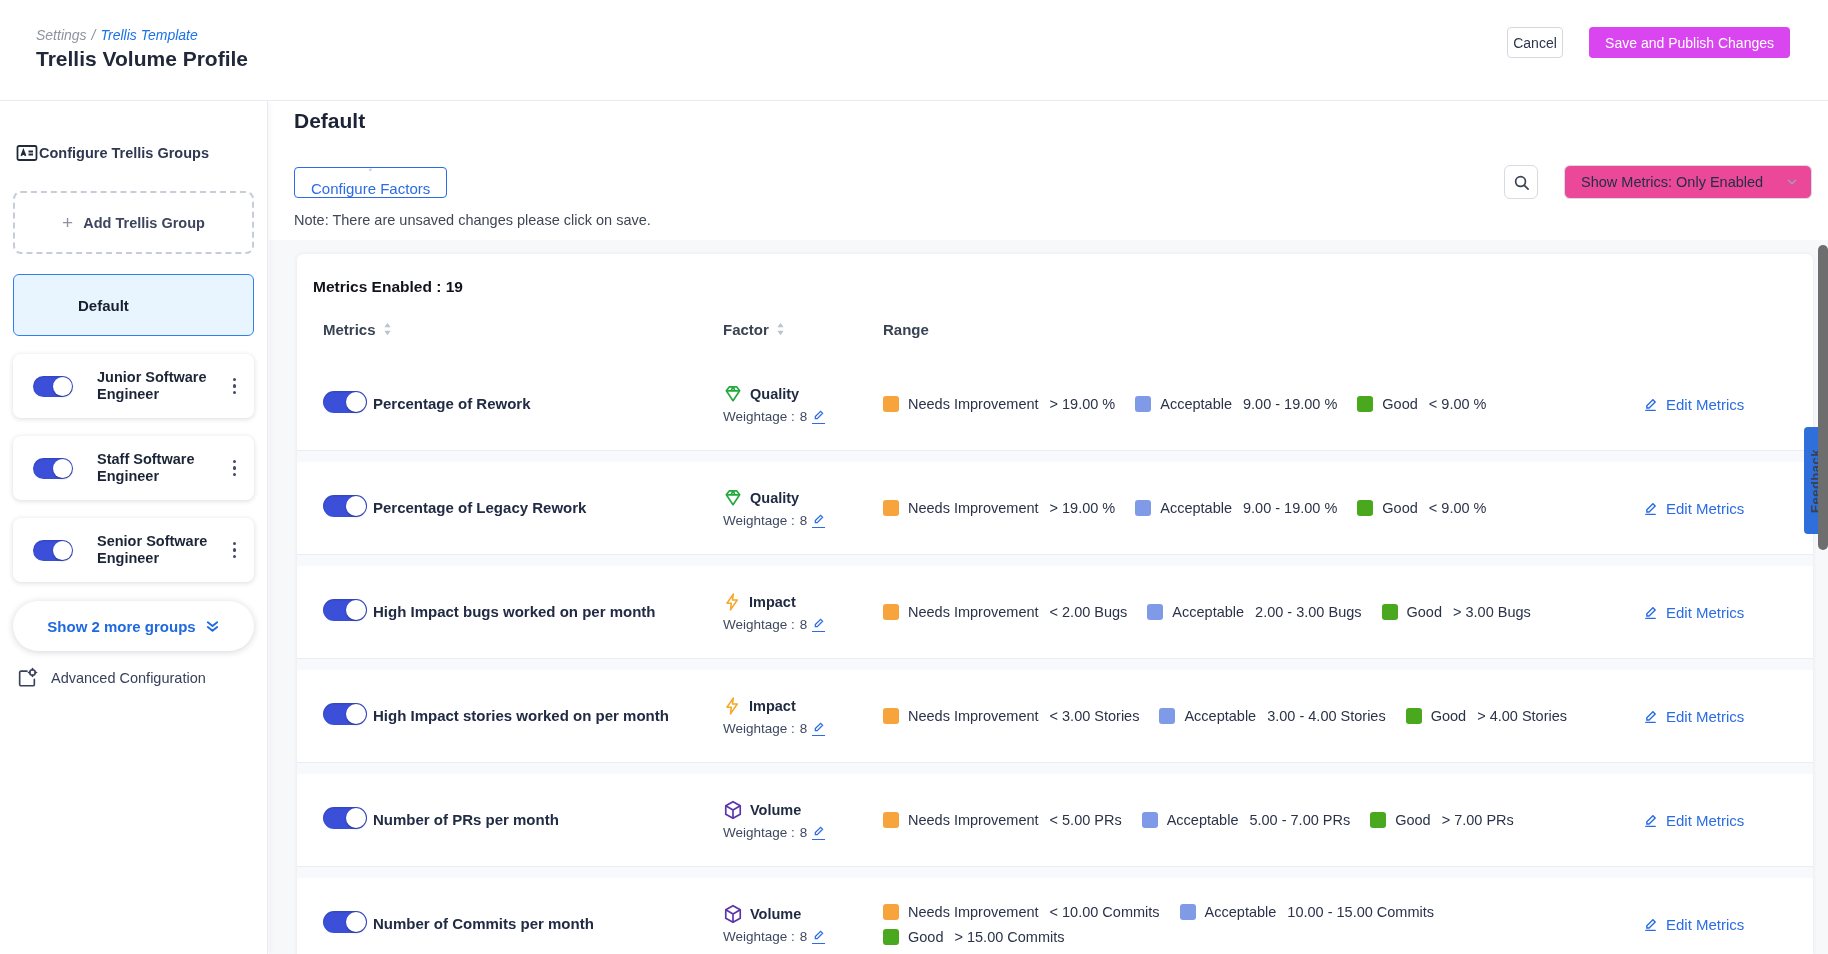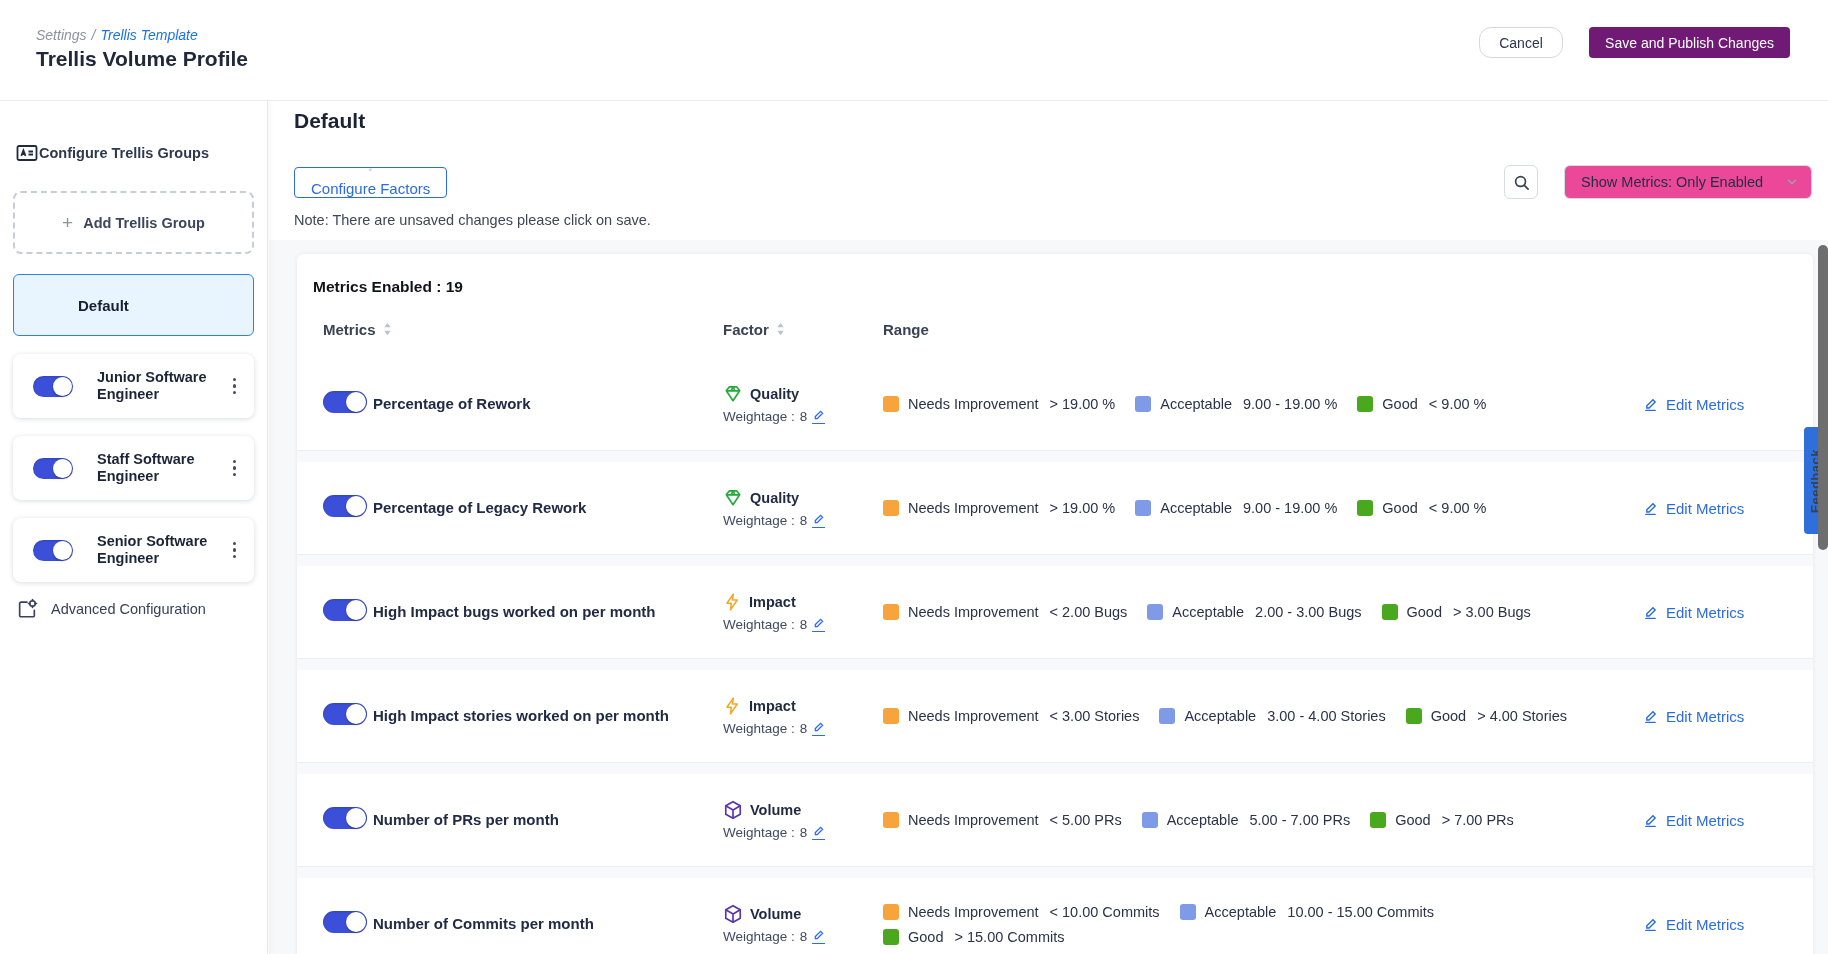--- a/index.html
+++ b/index.html
@@ -6,22 +6,22 @@
   html,body { width:1828px; height:954px; overflow:hidden; background:#fff;
     font-family:"Liberation Sans", sans-serif; color:#26304a; }
 
   
   .top-header { position:absolute; top:0; left:0; right:0; height:101px; background:#fff;
     border-bottom:1px solid #e8eaef; z-index:5; }
   .breadcrumb { position:absolute; left:36px; top:27px; font-size:14px; color:#8d93a0;font-style:italic; }
   .breadcrumb .bc-link { color:#1a73e8; cursor:pointer; }
   .bc-sep { margin:0 5px; }
   .page-title { position:absolute; left:36px; top:47px; font-size:21px; font-weight:bold; color:#20283a; }
-  .btn-cancel { position:absolute; top:27px; right:265px; width:84px; height:31px; background:#fff;
-    border:1px solid #d5d8df; border-radius:12px; font-size:14px; color:#2c3550;
+  .btn-cancel { position:absolute; top:27px; right:265px; width:56px; height:31px; background:#fff;
+    border:1px solid #d5d8df; border-radius:4px; font-size:14px; color:#2c3550;
     display:flex; align-items:center; justify-content:center; cursor:pointer; }
   .btn-save { position:absolute; top:27px; right:38px; height:31px; padding:0 16px; background:#1e6ae1;
     border:none; border-radius:4px; color:#fff; font-size:14px; display:flex; align-items:center; cursor:pointer; }
 
   
   .sidebar { position:absolute; top:101px; left:0; bottom:0; width:268px; background:#fff;
     border-right:1px solid #e8eaef; box-shadow:2px 0 6px rgba(25,35,60,.04); z-index:4;
     padding:40px 13px 0 13px; }
   .side-section-head { display:flex; align-items:center; gap:0; padding-left:2px; height:24px;
     font-size:14.5px; font-weight:600; color:#2f3850; }
@@ -106,21 +106,21 @@
 <body>
 
 <div class="top-header">
   <div class="breadcrumb">
     <span>Settings</span><span class="bc-sep">/</span><span class="bc-link">Trellis Template</span>
   </div>
   <div class="page-title">Trellis Volume Profile</div>
   <button class="btn-cancel">
       <span>Cancel</span>
     </button>
-  <button class="btn-save" style="background-color: #701a75;">
+  <button class="btn-save" style="background-color: #d946ef;">
       <span>Save and Publish Changes</span>
     </button>
 </div>
 
 <div class="sidebar">
   <div class="side-section-head">
     <svg width="24" height="24" viewBox="0 0 24 24" fill="none" stroke="#222b3d" stroke-width="1.8">
       <rect x="2.5" y="5" width="19" height="14" rx="1.5"></rect>
       <path d="M6.3 14.8l2.1-5.4 2.1 5.4M7 13h3"></path>
       <path d="M13.5 10.5h4.5M13.5 13.5h4.5"></path>
@@ -166,20 +166,27 @@
         <span class="knob"></span>
       </span>
     <span class="group-label">Senior Software Engineer</span>
     <span class="kebab">
         <i></i>
         <i></i>
         <i></i>
       </span>
   </div>
 
+  <button class="btn-show-more">
+    <span>Show 2 more groups</span>
+    <svg width="15" height="15" viewBox="0 0 16 16" fill="none" stroke="#2069e0" stroke-width="2" stroke-linecap="round" stroke-linejoin="round">
+      <path d="M3 3.5l5 4 5-4"></path>
+        <path d="M3 8.5l5 4 5-4"></path>
+    </svg>
+  </button>
 
   <div class="adv-config">
     <svg width="22" height="22" viewBox="0 0 24 24" fill="none" stroke="#39415a" stroke-width="1.8" stroke-linecap="round">
       <path d="M20 13.5V19a1.5 1.5 0 0 1-1.5 1.5h-13A1.5 1.5 0 0 1 4 19V6a1.5 1.5 0 0 1 1.5-1.5H12"></path>
       <circle cx="18" cy="6" r="3"></circle>
       <path d="M18 1.6v1.5M18 8.9v1.5M22.4 6h-1.5M15.1 6h-1.5"></path>
     </svg>
     <span>Advanced Configuration</span>
   </div>
 </div>

